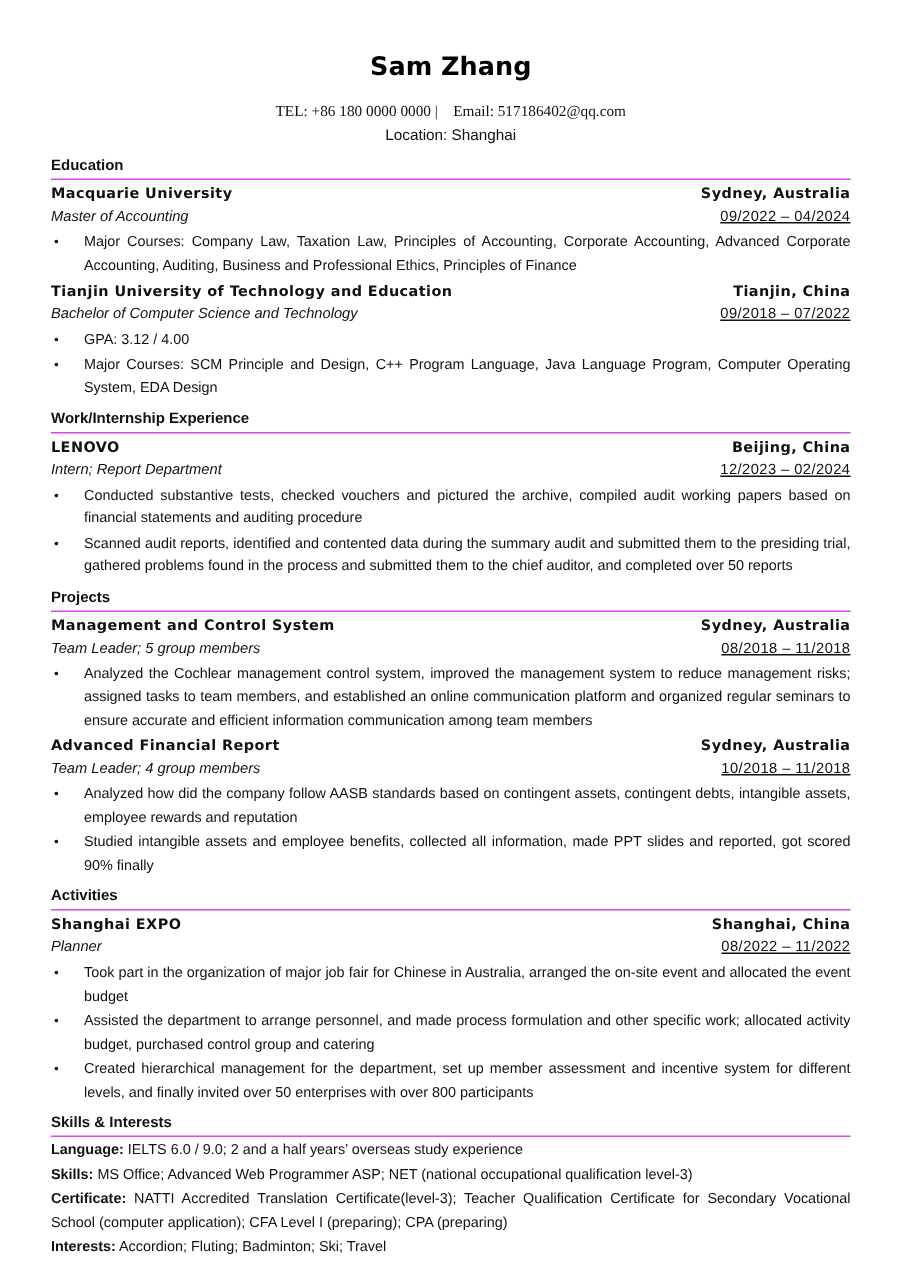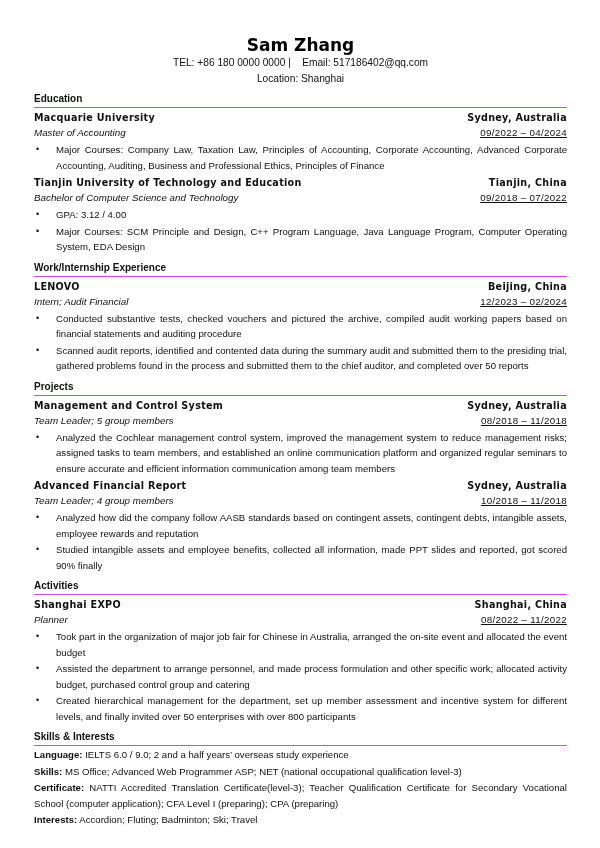--- a/index.html
+++ b/index.html
@@ -1,20 +1,20 @@
 <!DOCTYPE html>
 <html><head>
 <meta charset="utf-8">
 <style>
   html, body { margin:0; padding:0; background:#ffffff; }
   body { width:600px; height:848px; overflow:hidden; font-family:"Liberation Sans", sans-serif; color:#111; }
   .page { position:relative; width:600px; height:624px; box-sizing:border-box; padding:34px 33px 0 34px; }
   .header { text-align:center; }
   .name { font-family:"DejaVu Sans", sans-serif; font-weight:bold; font-size:17px; line-height:22px; color:#000; }
-  .contact { font-size:10.2px; line-height:14px; margin-top:0; }
+  .contact { font-size:10.2px; line-height:14px; margin-top:12px;font-family:Liberation Serif, serif; }
   .location { font-size:10.2px; line-height:14px; margin-top:2px; }
   .section-title { font-weight:bold; font-size:10px; line-height:13px; margin-top:6px; padding-bottom:2px; border-bottom:1px solid #d946ef; }
   .entry-head { display:flex; justify-content:space-between; font-family:"DejaVu Sans", sans-serif; font-weight:bold; font-size:9.6px; line-height:14px; margin-top:3px; letter-spacing:0.3px; }
   .entry-sub { display:flex; justify-content:space-between; font-size:9.8px; line-height:14px; margin-top:1px; }
   .entry-sub .role { font-style:italic; }
   .entry-sub .date { letter-spacing:0.3px;text-decoration:underline; }
   ul { list-style:none; margin:2px 0 0 0; padding:0; }
   li { position:relative; padding-left:22px; font-size:9.6px; line-height:15.5px; text-align:justify; margin-bottom:1px; }
   li .bullet { position:absolute; left:2px; top:0; font-size:9px; }
   li b { font-weight:normal; }
@@ -78,21 +78,21 @@
   </div>
 
   <div class="section">
     <div class="section-title">Work/Internship Experience</div>
     <div class="entry">
       <div class="entry-head">
         <span>LENOVO</span>
         <span>Beijing, China</span>
       </div>
       <div class="entry-sub">
-        <span class="role">Intern; Audit Financial</span>
+        <span class="role">Intern; Report Department</span>
         <span class="date">12/2023 – 02/2024</span>
       </div>
       <ul>
         <li>
           <span class="bullet">•</span>
           <span>Conducted substantive tests, checked vouchers and pictured the archive, compiled audit working papers based on financial statements and auditing procedure</span>
         </li>
         <li>
           <span class="bullet">•</span>
           <span>Scanned audit reports, identified and contented data during the summary audit and submitted them to the presiding trial, gathered problems found in the process and submitted them to the chief auditor, and completed over 50 reports</span>

